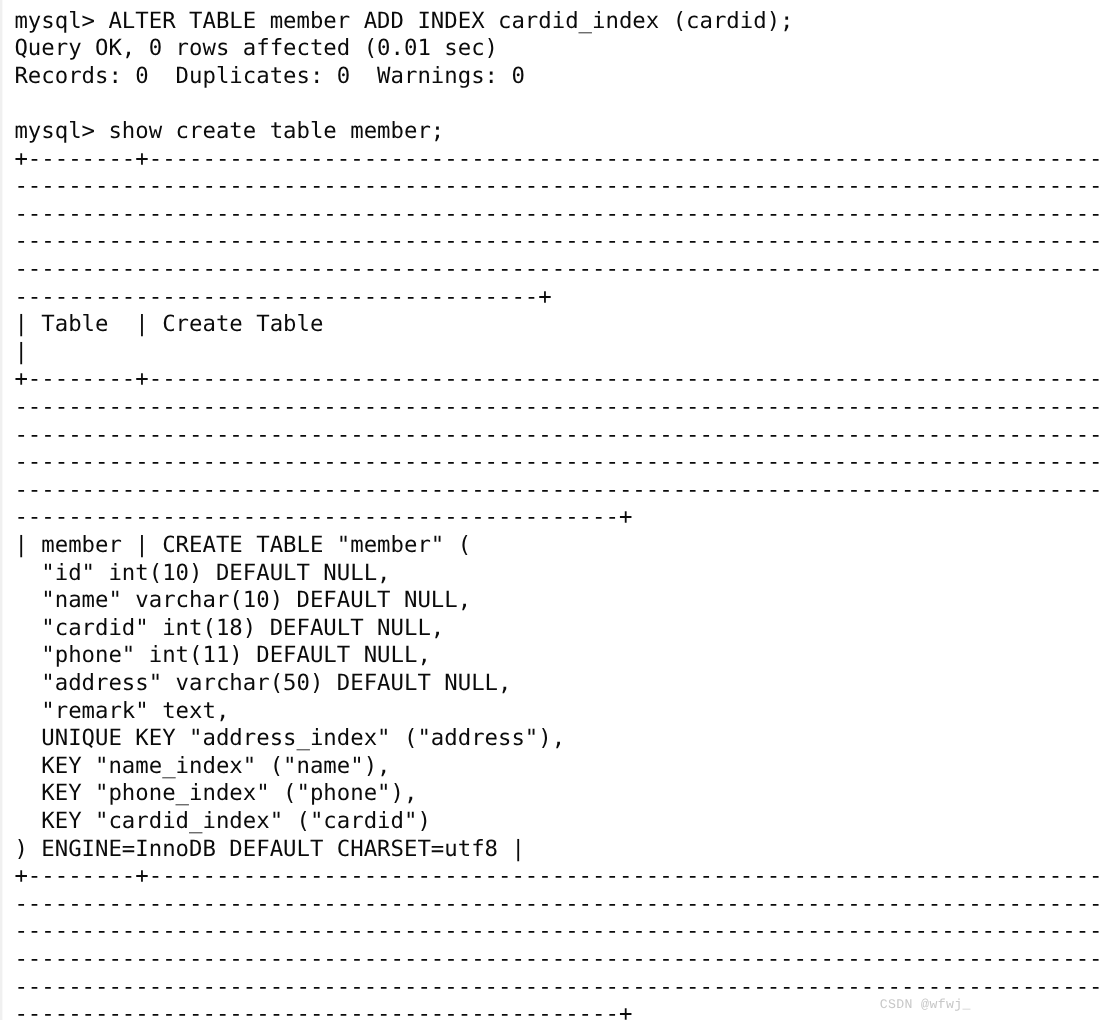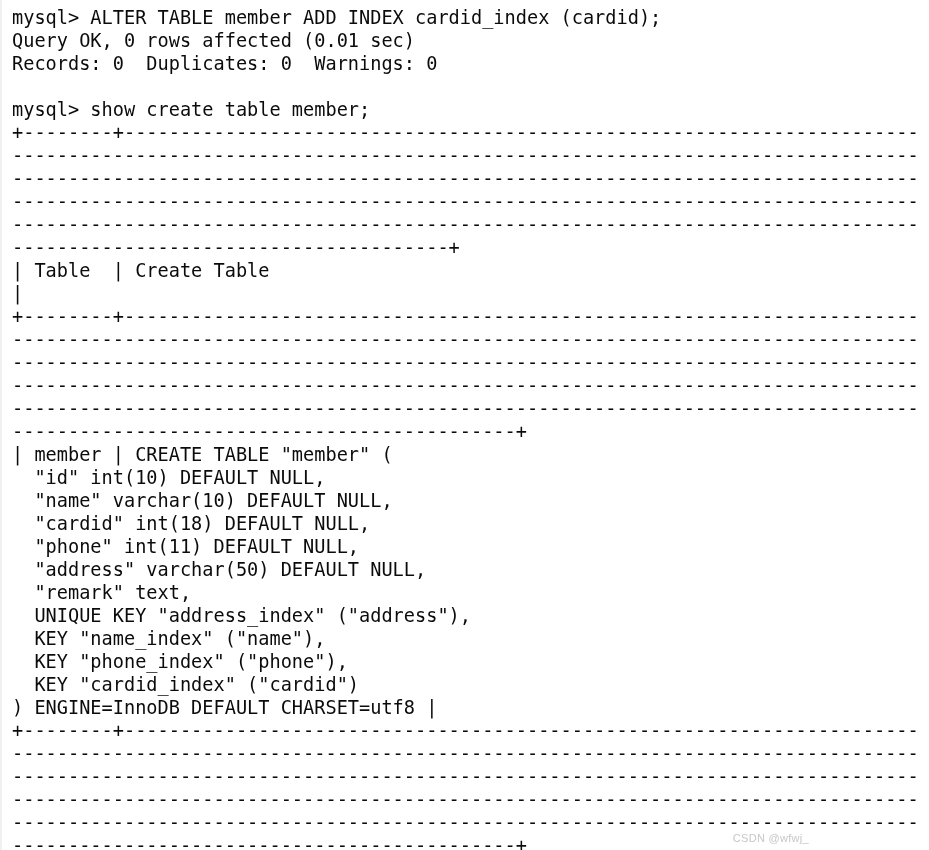--- a/index.html
+++ b/index.html
@@ -35,21 +35,21 @@
     white-space: pre-wrap;
     word-break: break-all;
     overflow-wrap: anywhere;
     letter-spacing: 0px;
     -webkit-font-smoothing: none;
   }
   #watermark {
     position: absolute;
     right: 8px;
     bottom: 6px;
-    font-family: Liberation Sans, sans-serif;
+    font-family: Liberation Mono, monospace;
     font-size: 11px;
     color: #c7c7c7;
     letter-spacing: 0.3px;
     user-select: none;
   }
 </style>
 </head>
 <body>
 
 <div id="terminal">

